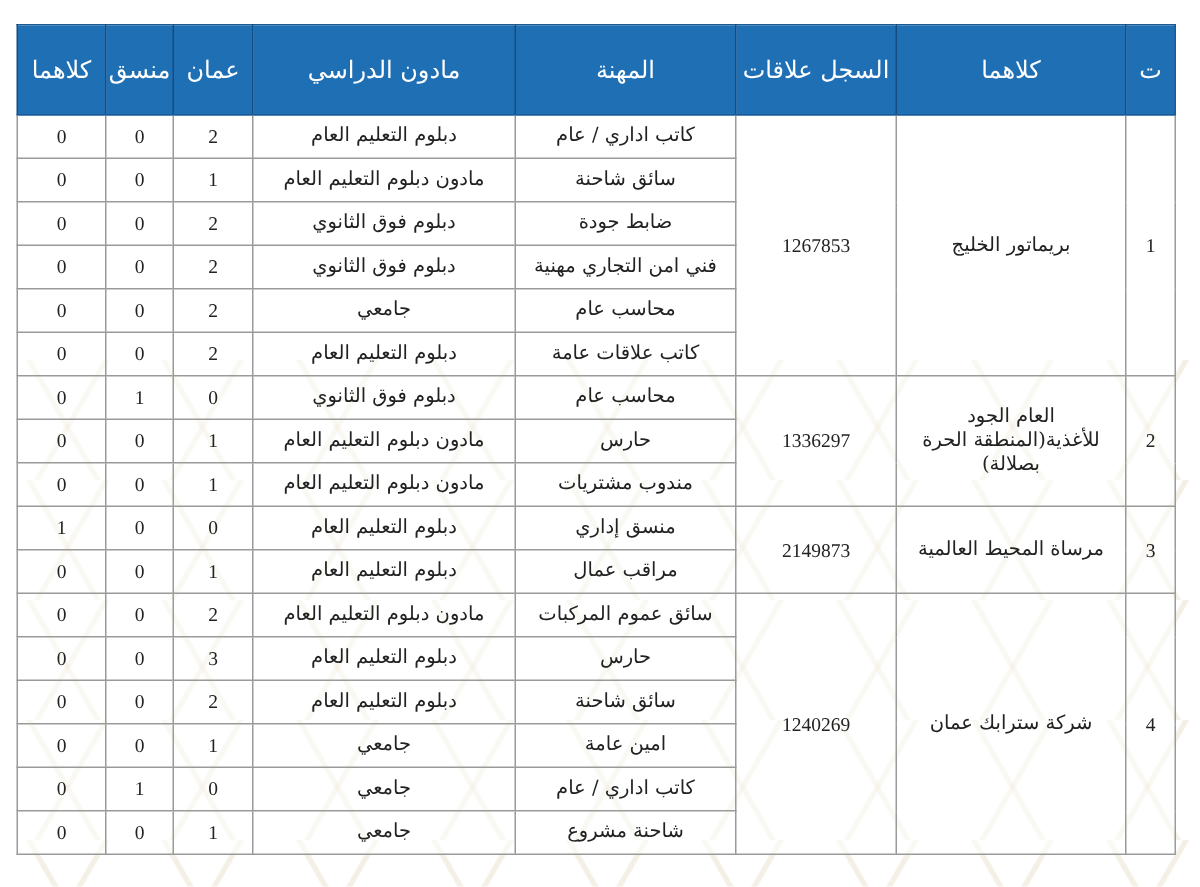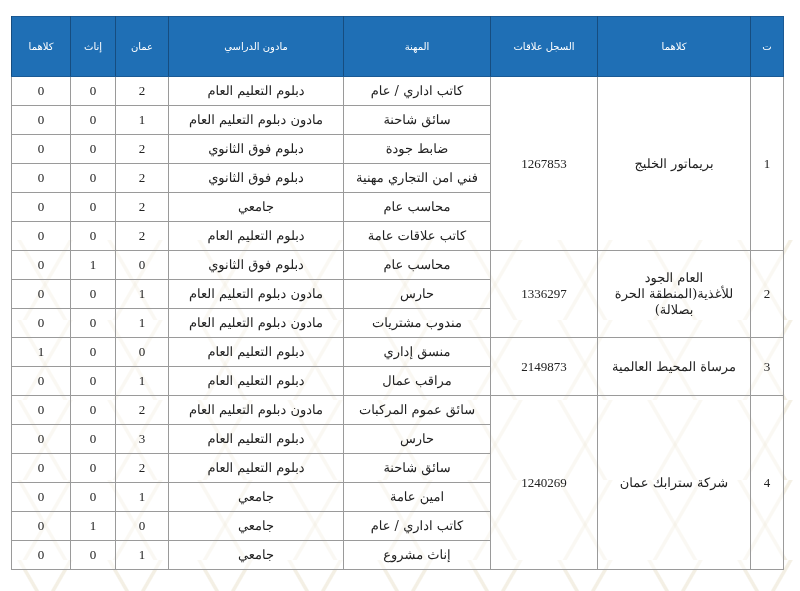--- a/index.html
+++ b/index.html
@@ -22,21 +22,21 @@
     direction:rtl;
     table-layout:fixed;
     width:772px;
     background:rgba(255,255,255,0.55);
   }
   table.grid th {
     background:#1f6fb5;
     color:#ffffff;
     font-family:"DejaVu Sans", sans-serif;
     font-weight:normal;
-    font-size:10px;
+    font-size:16px;
     height:59px;
     border:1px solid #1a5a95;
     border-left:1px solid #164d80;
     text-align:center;
     padding:0;
   }
   table.grid td {
     border:1px solid #9a9a9a;
     height:28px;
     padding:0 4px;
@@ -65,21 +65,21 @@
     <col style="width:59px">
   </colgroup>
   <thead>
     <tr>
       <th>ت</th>
       <th>كلاهما</th>
       <th>السجل علاقات</th>
       <th>المهنة</th>
       <th>مادون الدراسي</th>
       <th>عمان</th>
-      <th>إناث</th>
+      <th>منسق</th>
       <th>كلاهما</th>
     </tr>
   </thead>
   <tbody>
 
     <tr>
       <td rowspan="6" class="num">1</td>
       <td rowspan="6" class="big">بريماتور الخليج</td>
       <td rowspan="6" class="num">1267853</td>
       <td>كاتب اداري / عام</td>
@@ -199,20 +199,20 @@
       <td class="num">0</td>
     </tr>
     <tr>
       <td>كاتب اداري / عام</td>
       <td>جامعي</td>
       <td class="num">0</td>
       <td class="num">1</td>
       <td class="num">0</td>
     </tr>
     <tr>
-      <td>إناث مشروع</td>
+      <td>شاحنة مشروع</td>
       <td>جامعي</td>
       <td class="num">1</td>
       <td class="num">0</td>
       <td class="num">0</td>
     </tr>
   </tbody>
 </table>
 
 </body></html>

